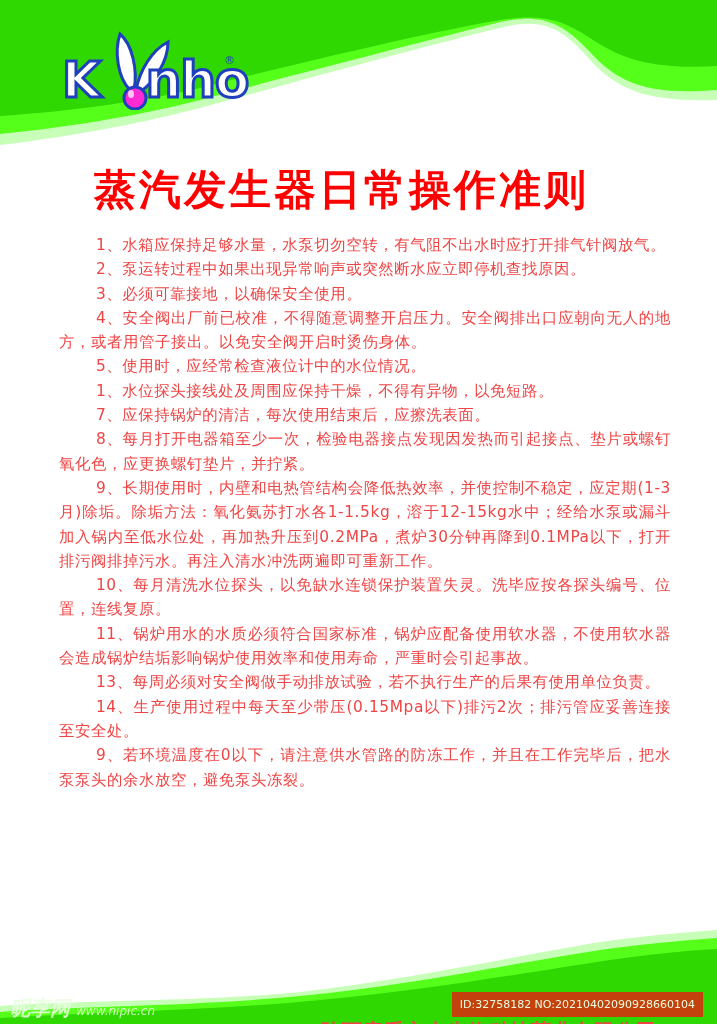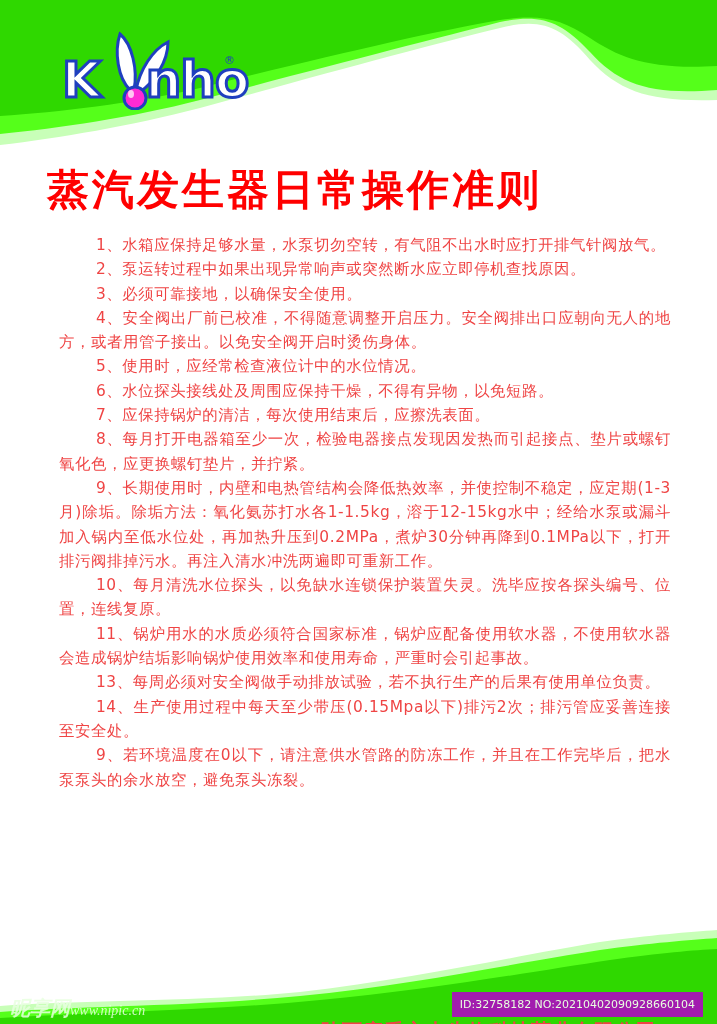--- a/index.html
+++ b/index.html
@@ -5,27 +5,27 @@
   html,body{margin:0;padding:0;}
   body{width:717px;height:1024px;position:relative;overflow:hidden;background:#ffffff;font-family:"DejaVu Sans",sans-serif;}
   .bg-svg{position:absolute;left:0;top:0;}
   .logo{position:absolute;left:62px;top:30px;width:200px;height:110px;}
   .logo-word{position:absolute;left:0;top:20px;font-family:"DejaVu Sans",sans-serif;font-weight:bold;font-size:50px;color:#ffffff;
     -webkit-text-stroke:3px #1f3fbf;letter-spacing:-1px;line-height:60px;}
   .logo-word .gap{display:inline-block;width:46px;}
   .ears{position:absolute;left:38px;top:0;}
   .reg{position:absolute;font-size:11px;color:#1f3fbf;}
   .logo-cn{position:absolute;left:32px;top:72px;font-family:"DejaVu Serif",serif;font-weight:bold;font-size:24px;color:#111;letter-spacing:1px;}
-  .title{position:absolute;left:0;width:589px;top:160px;text-align:center;color:#ff0000;font-weight:bold;font-size:42px;letter-spacing:3px;line-height:60px;}
+  .title{position:absolute;left:0;width:589px;top:160px;text-align:right;color:#ff0000;font-weight:bold;font-size:42px;letter-spacing:3px;line-height:60px;}
   .content{position:absolute;left:59px;top:233px;width:612px;font-size:15.4px;line-height:24.3px;color:#ef4444;letter-spacing:0.6px;}
   .content p{margin:0;text-indent:2.4em;text-align:justify;}
   .company{position:absolute;right:60px;top:1018px;font-size:20px;font-weight:bold;color:#ef4444;letter-spacing:1px;}
   .watermark{position:absolute;left:10px;top:995px;font-size:20px;font-style:italic;font-weight:bold;color:#e8ffe0;opacity:.85;}
-  .watermark .url{font-size:14px;font-weight:normal;margin-left:0;font-family:Liberation Serif, serif;}
-  .idbox{position:absolute;right:14px;top:992px;background:#a21caf;color:#e9ffe0;font-size:11px;padding:6px 8px;}
+  .watermark .url{font-size:12px;font-weight:normal;margin-left:6px;}
+  .idbox{position:absolute;right:14px;top:992px;background:#c2410c;color:#e9ffe0;font-size:11px;padding:6px 8px;}
 </style>
 </head>
 <body>
 
 <svg class="bg-svg" width="717" height="1024" viewBox="0 0 717 1024">
 
   <path d="M0,0 H717 V100 C650,102 620,92 590,60 C560,25 540,18 500,28 C430,45 320,75 200,108 C130,126 60,138 0,145 Z" fill="#c8ffb8"></path>
   <path d="M0,0 H717 V90 C650,95 620,85 590,52 C560,20 540,14 500,22 C430,40 320,68 200,100 C130,118 60,128 0,134 Z" fill="#55ff1a"></path>
   <path d="M0,0 H717 V66 C650,70 620,58 590,38 C560,18 540,14 500,20 C430,32 320,58 200,88 C130,104 60,112 0,116 Z" fill="#2fd800"></path>
 
@@ -48,21 +48,21 @@
 </div>
 
 <div class="title">蒸汽发生器日常操作准则</div>
 
 <div class="content">
   <p>1、水箱应保持足够水量，水泵切勿空转，有气阻不出水时应打开排气针阀放气。</p>
   <p>2、泵运转过程中如果出现异常响声或突然断水应立即停机查找原因。</p>
   <p>3、必须可靠接地，以确保安全使用。</p>
   <p>4、安全阀出厂前已校准，不得随意调整开启压力。安全阀排出口应朝向无人的地方，或者用管子接出。以免安全阀开启时烫伤身体。</p>
   <p>5、使用时，应经常检查液位计中的水位情况。</p>
-  <p>6、水位探头接线处及周围应保持干燥，不得有异物，以免短路。</p>
+  <p>1、水位探头接线处及周围应保持干燥，不得有异物，以免短路。</p>
   <p>7、应保持锅炉的清洁，每次使用结束后，应擦洗表面。</p>
   <p>8、每月打开电器箱至少一次，检验电器接点发现因发热而引起接点、垫片或螺钉氧化色，应更换螺钉垫片，并拧紧。</p>
   <p>9、长期使用时，内壁和电热管结构会降低热效率，并使控制不稳定，应定期(1-3月)除垢。除垢方法：氧化氨苏打水各1-1.5kg，溶于12-15kg水中；经给水泵或漏斗加入锅内至低水位处，再加热升压到0.2MPa，煮炉30分钟再降到0.1MPa以下，打开排污阀排掉污水。再注入清水冲洗两遍即可重新工作。</p>
   <p>10、每月清洗水位探头，以免缺水连锁保护装置失灵。洗毕应按各探头编号、位置，连线复原。</p>
   <p>11、锅炉用水的水质必须符合国家标准，锅炉应配备使用软水器，不使用软水器会造成锅炉结垢影响锅炉使用效率和使用寿命，严重时会引起事故。</p>
   <p>13、每周必须对安全阀做手动排放试验，若不执行生产的后果有使用单位负责。</p>
   <p>14、生产使用过程中每天至少带压(0.15Mpa以下)排污2次；排污管应妥善连接至安全处。</p>
   <p>9、若环境温度在0以下，请注意供水管路的防冻工作，并且在工作完毕后，把水泵泵头的余水放空，避免泵头冻裂。</p>
 </div>
 

